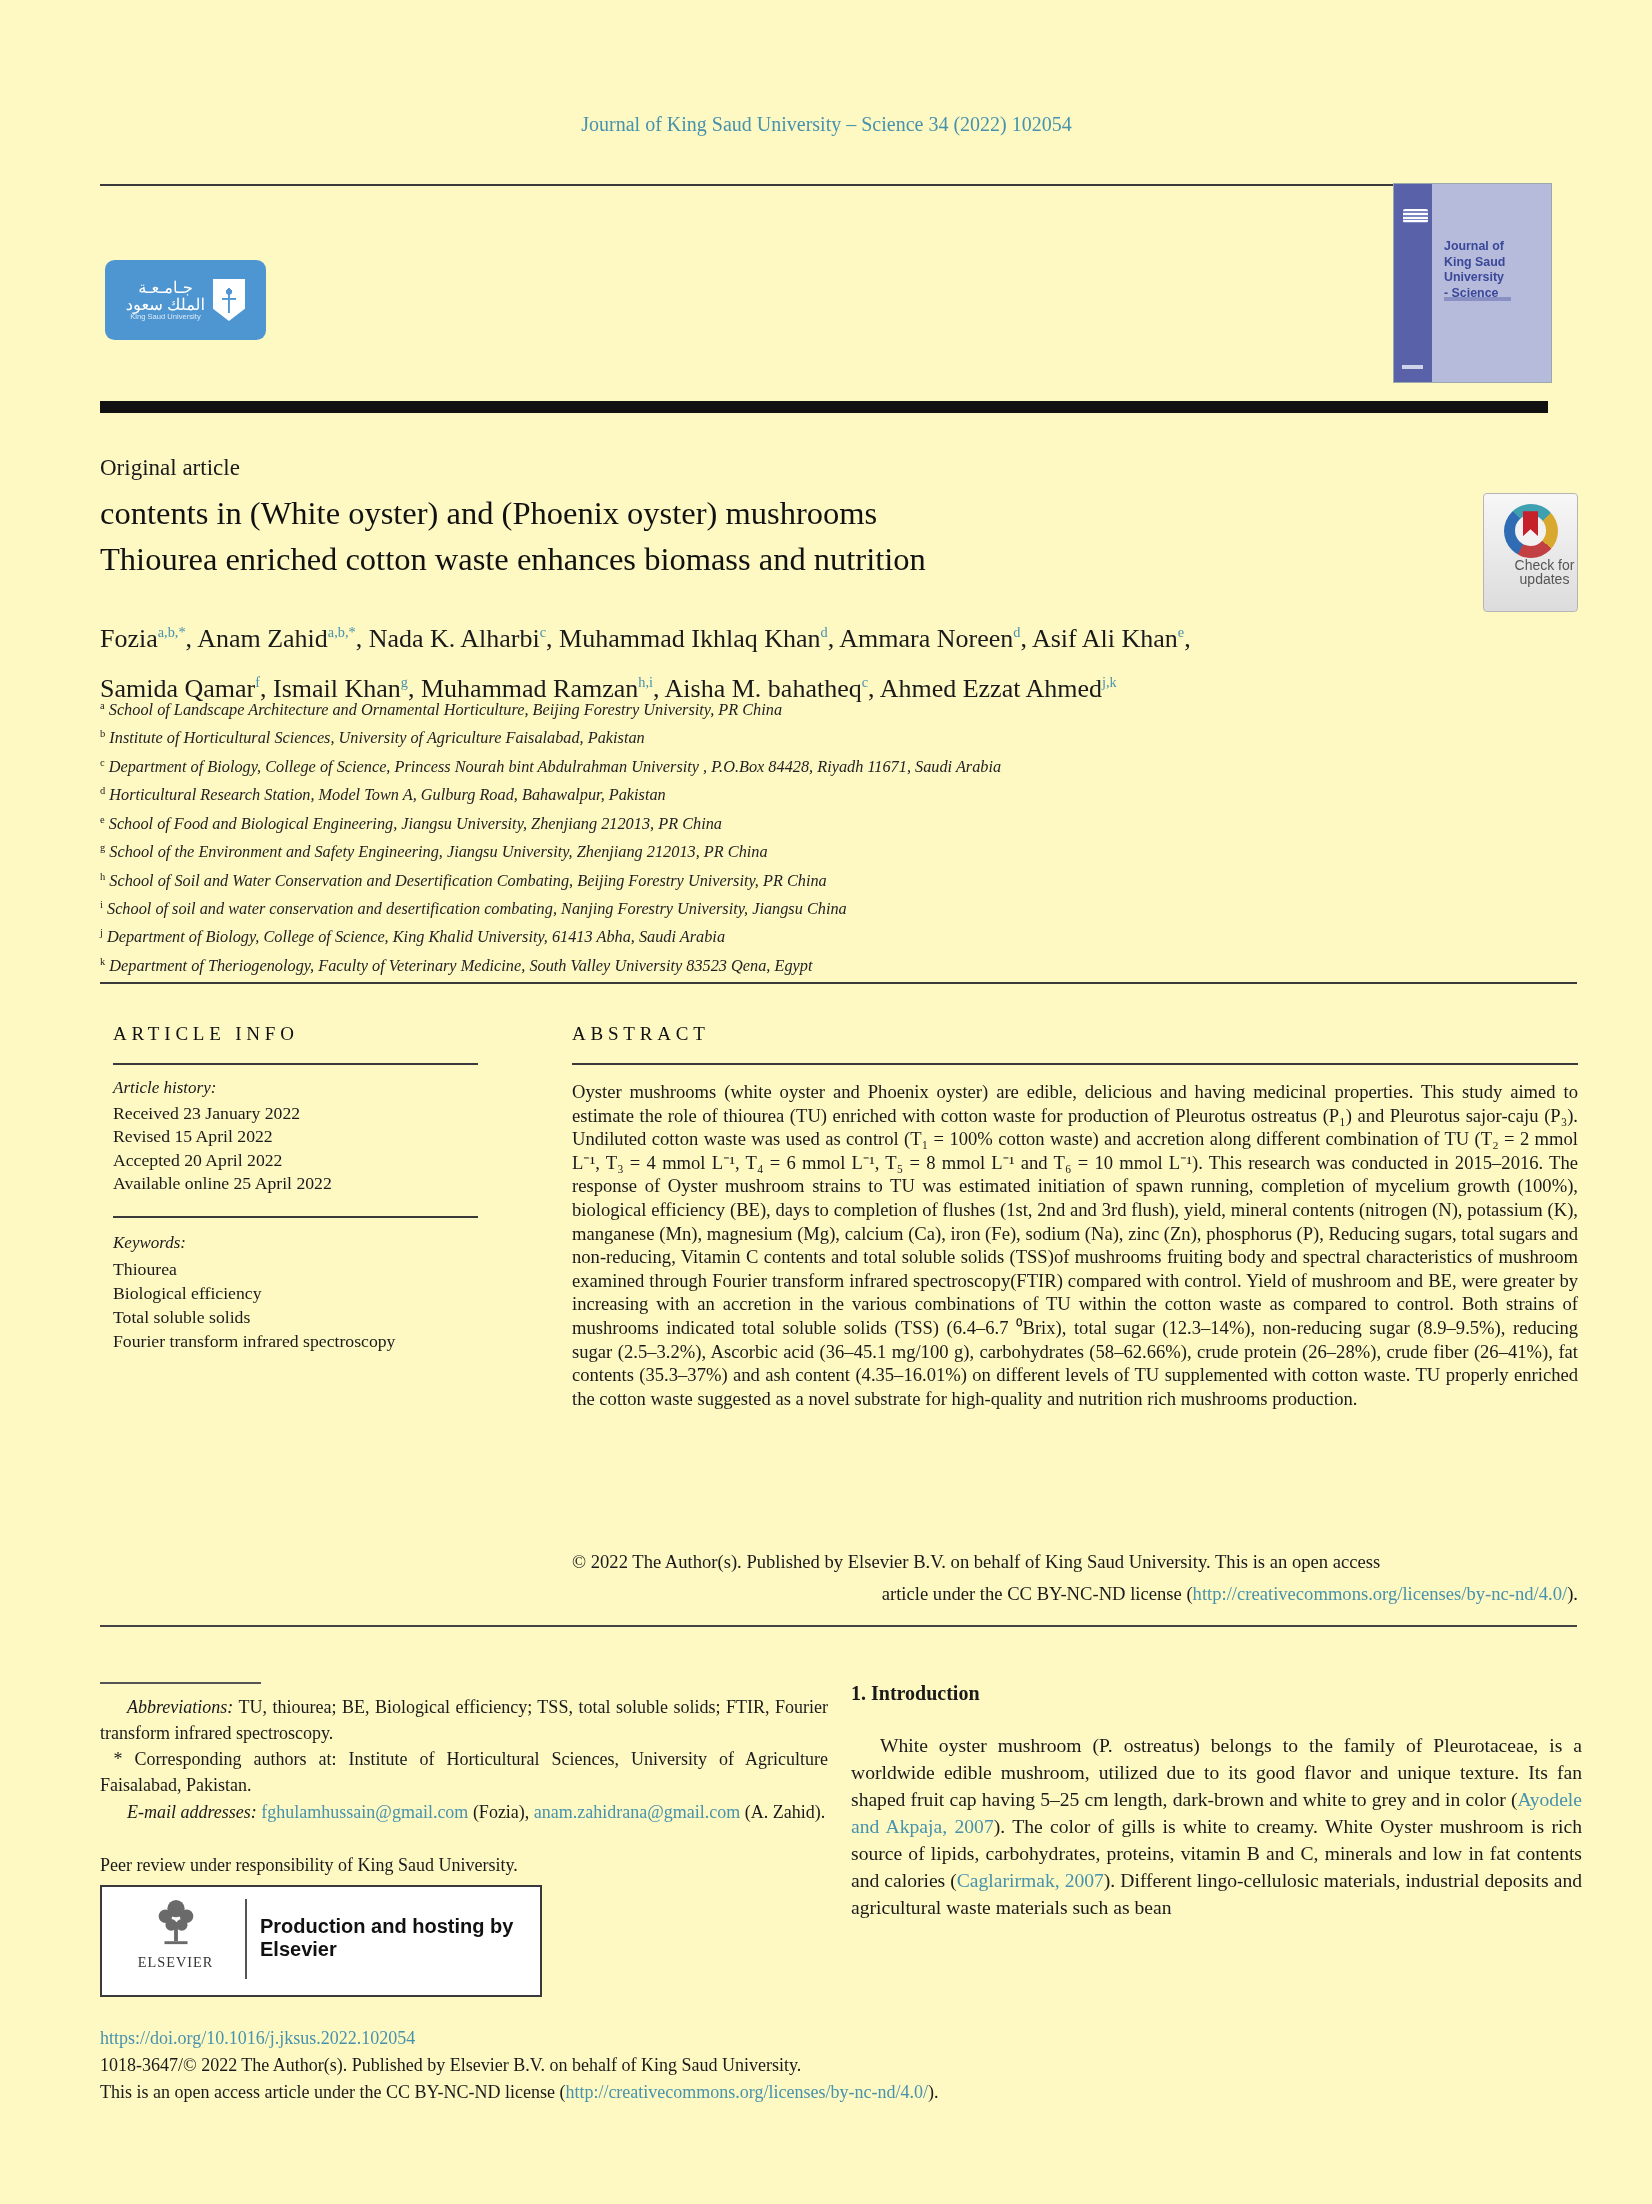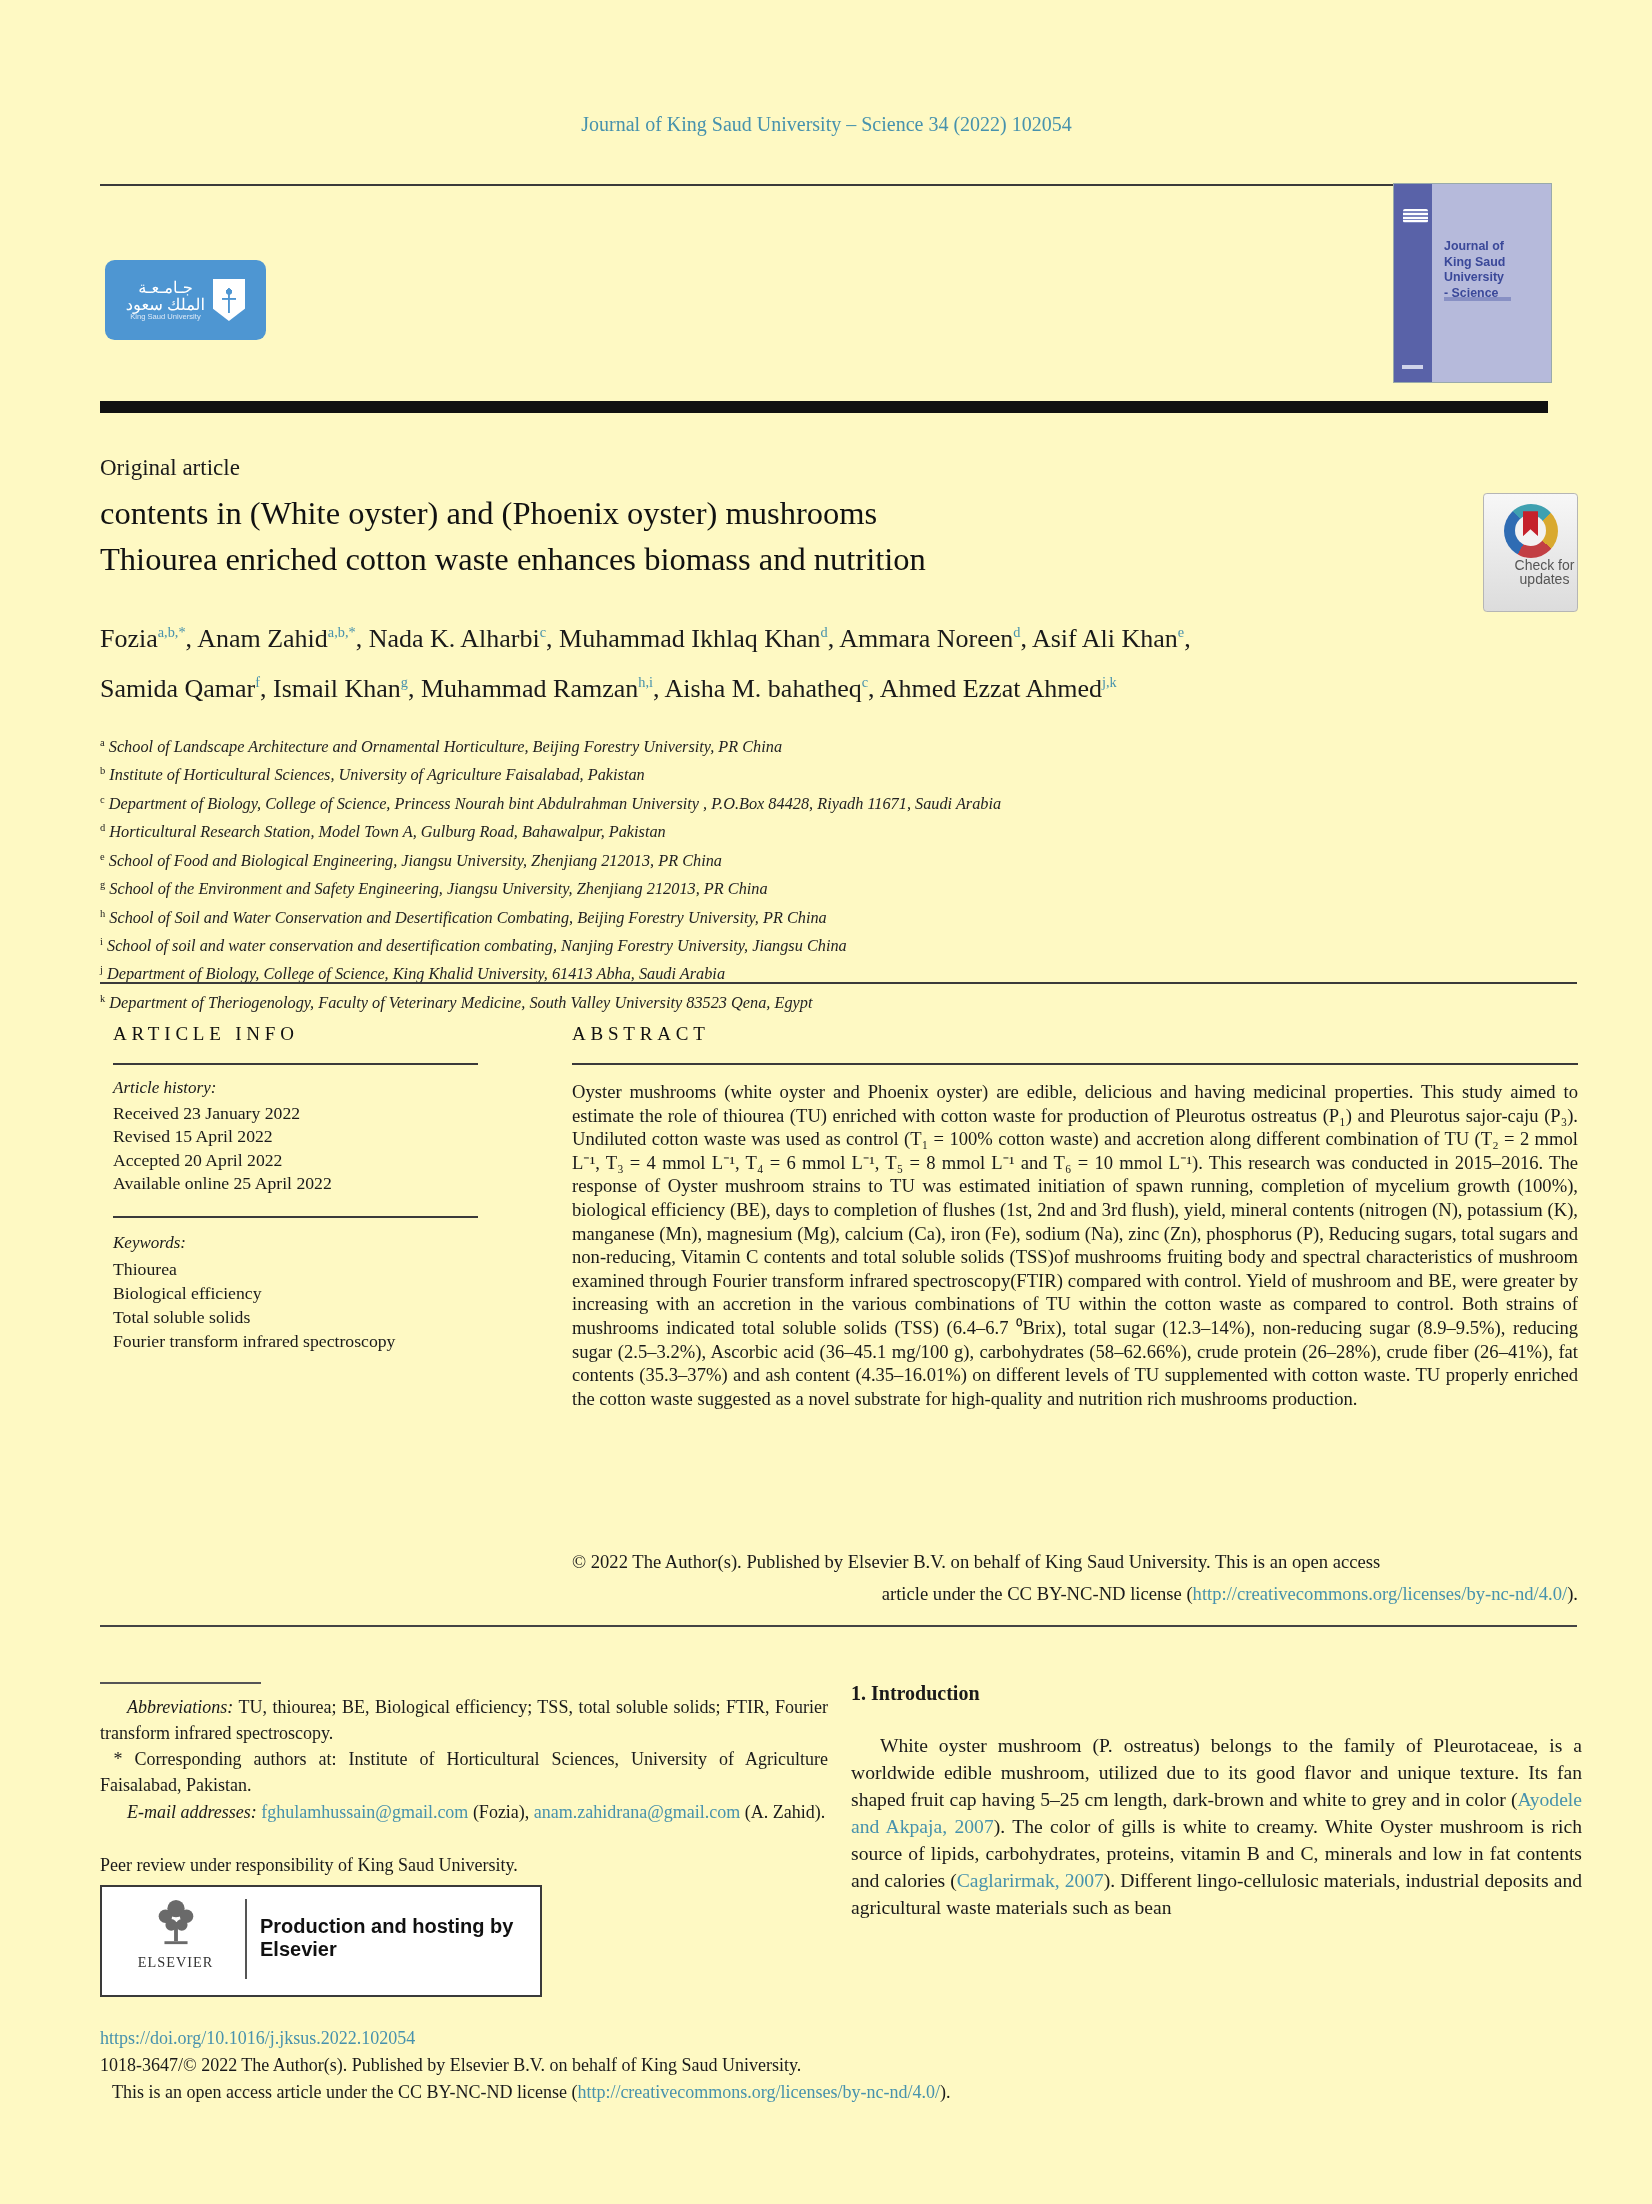--- a/index.html
+++ b/index.html
@@ -43,21 +43,21 @@
   .badge{top:493px;left:1483px;width:93px;height:117px;border:1px solid #b5b5b5;border-radius:3.8px;
       background:linear-gradient(#f7f7f7,#dcdcdc);text-align:center;cursor:pointer;}
   .badge-ring{margin:9.6px auto 1.9px;width:54px;height:54px;border-radius:50%;
       background:conic-gradient(from 210deg,#2f6cb3 0 30%,#3fa0b0 30% 55%,#d9a92f 55% 78%,#c23f44 78% 100%);
       display:flex;align-items:center;justify-content:center;}
   .badge-hole{width:31px;height:31px;border-radius:50%;background:#f2f2f2;display:flex;align-items:flex-start;justify-content:center;}
   .badge-mark{width:15.3px;height:25px;background:#c5212b;clip-path:polygon(0 0,100% 0,100% 100%,50% 72%,0 100%);margin-top:-3.8px;}
   .badge-txt{font-family:"Liberation Sans",sans-serif;font-size:14px;line-height:13.4px;color:#555;margin-left:28px;}
   .authors{top:610px;left:100px;width:1396px;font-size:26px;line-height:45px;}
   .authors sup{font-size:14.3px;color:#4792ad;}
-  .affils{top:731px;left:100px;width:1434px;font-style:italic;font-size:16.3px;line-height:24px;color:#222;}
+  .affils{top:694px;left:100px;width:1434px;font-style:italic;font-size:16.3px;line-height:24px;color:#222;}
   .affils sup{font-size:10.5px;font-style:normal;}
   .mid-rule{top:982px;left:100px;width:1477px;height:1.9px;background:#3a3a3a;}
   
   .sec-head{font-size:19px;letter-spacing:4.8px;color:#111;}
   .info-head{top:1023px;left:113px;}
   .abs-head{top:1023px;left:572px;}
   .info-rule1{top:1063px;left:113px;width:365px;height:1.9px;background:#3a3a3a;}
   .abs-rule{top:1063px;left:572px;width:1006px;height:1.9px;background:#3a3a3a;}
   .hist-label{top:1078px;left:113px;font-style:italic;font-size:17px;}
   .hist-items{top:1102px;left:113px;font-size:17.7px;line-height:23.4px;}
@@ -82,21 +82,21 @@
   .elsv-name{font-size:14.3px;letter-spacing:1px;color:#333;margin-top:1.9px;}
   .elsv-div{position:absolute;left:143px;top:11.5px;width:1.9px;height:80px;background:#555;}
   .elsv-prod{position:absolute;left:158px;top:0;width:272px;height:102px;display:flex;align-items:center;
       justify-content:center;font-family:"Liberation Sans",sans-serif;font-weight:bold;font-size:20px;color:#111;}
   
   .intro-head{top:1682px;left:851px;font-weight:bold;font-size:20px;}
   .intro-para{top:1732px;left:851px;width:731px;font-size:19.6px;line-height:27px;text-align:justify;text-indent:29px;}
   
   .doi{top:2028px;left:100px;font-size:18px;}
   .issn{top:2055px;left:100px;font-size:18px;}
-  .license{top:2082px;left:100px;font-size:18px;margin-left:12px;}
+  .license{top:2082px;left:100px;font-size:18px;}
 </style>
 </head>
 <body>
 
 <div class="page">
 
   <div class="abs citation">Journal of King Saud University – Science 34 (2022) 102054</div>
   <div class="abs top-rule"></div>
 
   <div class="abs ksu">

